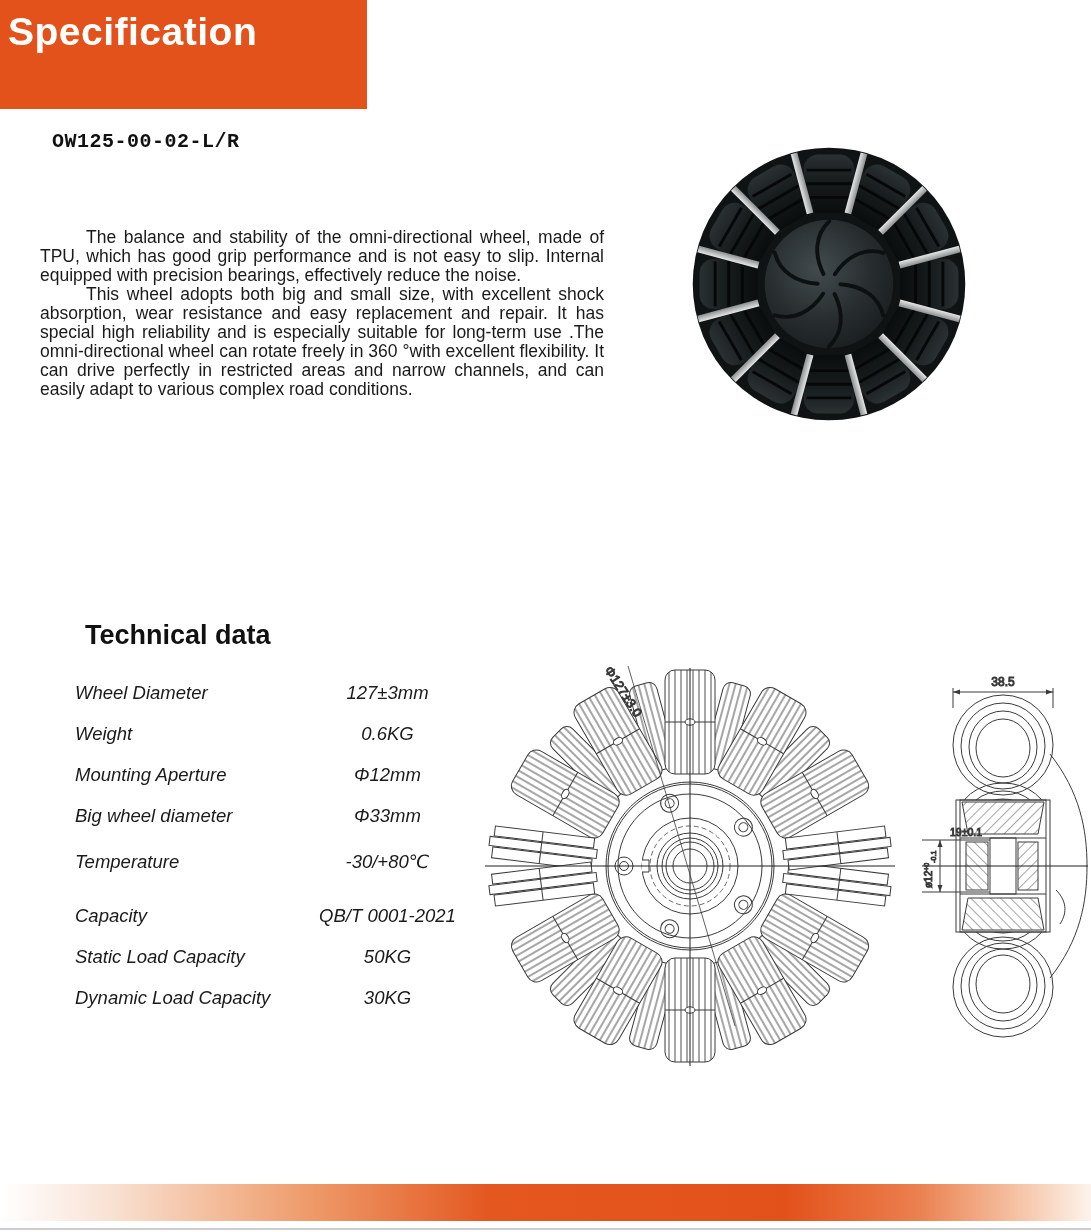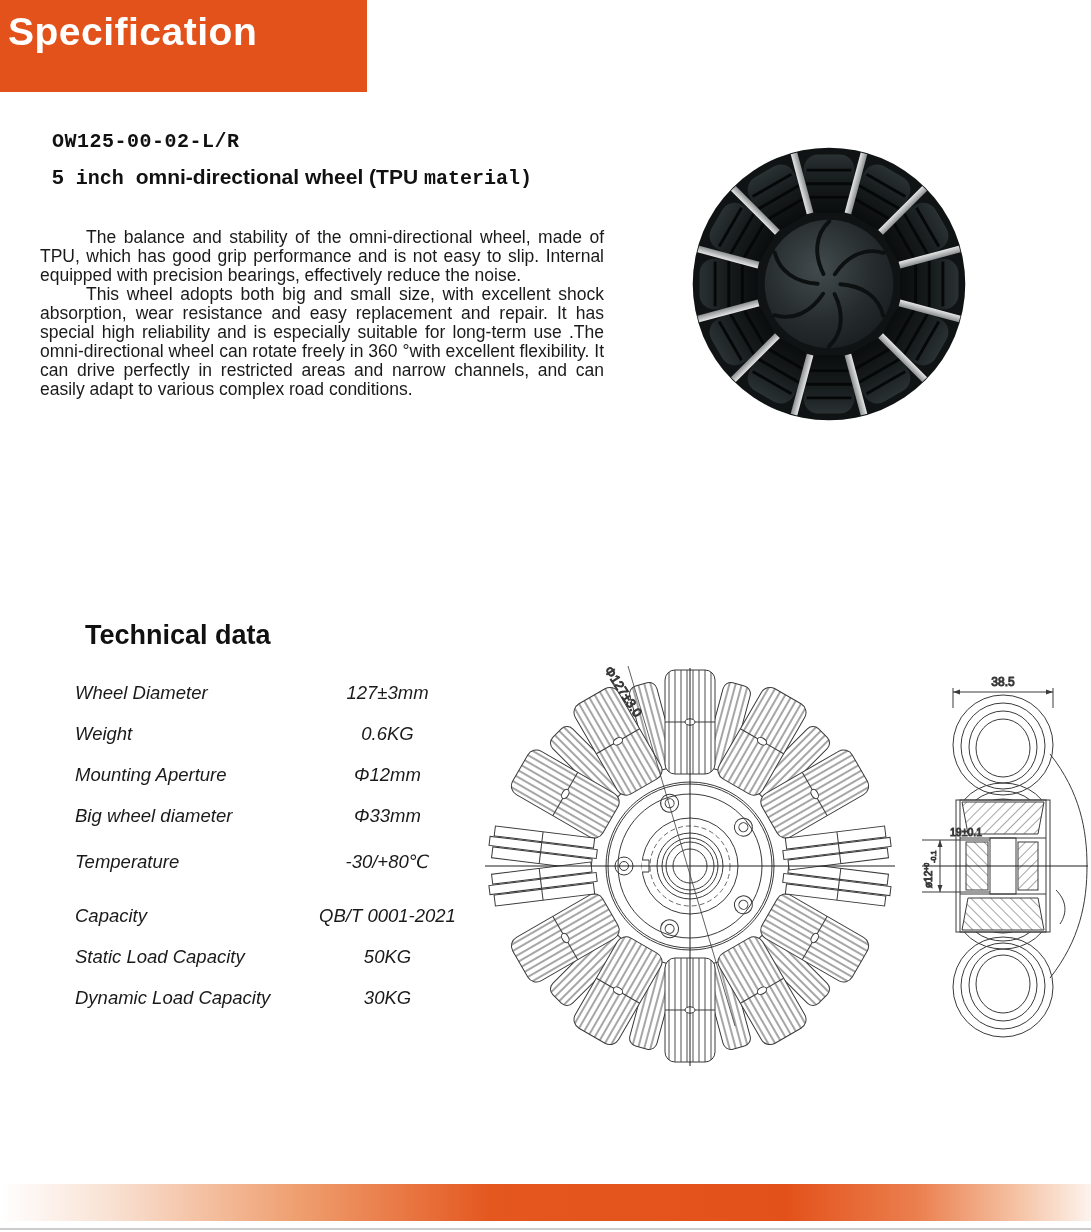--- a/index.html
+++ b/index.html
@@ -1,21 +1,21 @@
 <!DOCTYPE html>
 <html><head>
 <meta charset="utf-8">
 <style>
   * { margin:0; padding:0; box-sizing:border-box; }
   html,body { background:#ffffff; }
   body { font-family:"Liberation Sans","DejaVu Sans",sans-serif; color:#1c1c1c; }
   .page { position:relative; width:1091px; height:1232px; background:#fff; overflow:hidden; }
 
   
-  .header-bar { position:absolute; left:0; top:0; width:367px; height:92px; background:#E4521B; }
+  .header-bar { position:absolute; left:0; top:0; width:367px; height:109px; background:#E4521B; }
   .header-bar h1 { font-size:39px; font-weight:bold; color:#fff; padding:10px 0 0 8px; letter-spacing:0.5px; }
 
   
   .model-line { position:absolute; left:52px; top:130px; font-family:"Liberation Mono","DejaVu Sans Mono",monospace; font-weight:700; font-size:20px; color:#111; letter-spacing:0.5px; }
   .title-line { position:absolute; left:52px; top:165px; font-size:21px; color:#111; white-space:nowrap; }
   .title-line .b { font-weight:bold; }
   .title-line .mono { font-family:"Liberation Mono","DejaVu Sans Mono",monospace; font-weight:600; font-size:20px; }
 
   
   .description { position:absolute; left:40px; top:228px; width:564px; font-size:17.5px; line-height:19px; text-align:justify; color:#1a1a1a; }
@@ -45,21 +45,20 @@
 </head>
 <body>
 
 <div class="page">
 
   <div class="header-bar">
     <h1>Specification</h1>
   </div>
 
   <div class="model-line">OW125-00-02-L/R</div>
-  <div class="title-line"><span class="b">5</span><span class="mono"> inch </span><span class="b">omni-directional wheel (TPU </span><span class="mono">material)</span></div>
 
   <div class="description">
     <p>The balance and stability of the omni-directional wheel, made of TPU, which has good grip performance and is not easy to slip. Internal equipped with precision bearings, effectively reduce the noise.</p>
     <p>This wheel adopts both big and small size, with excellent shock absorption, wear resistance and easy replacement and repair. It has special high reliability and is especially suitable for long-term use .The omni-directional wheel can rotate freely in 360 °with  excellent flexibility. It can drive perfectly in restricted areas and narrow channels, and can easily adapt to various complex road conditions.</p>
   </div>
 
   <svg class="product-photo" width="292" height="292" viewBox="-150 -150 300 300">
     <defs>
       <radialGradient id="hubG" cx="42%" cy="38%" r="75%">
         <stop offset="0%" stop-color="#434b4e"></stop>

